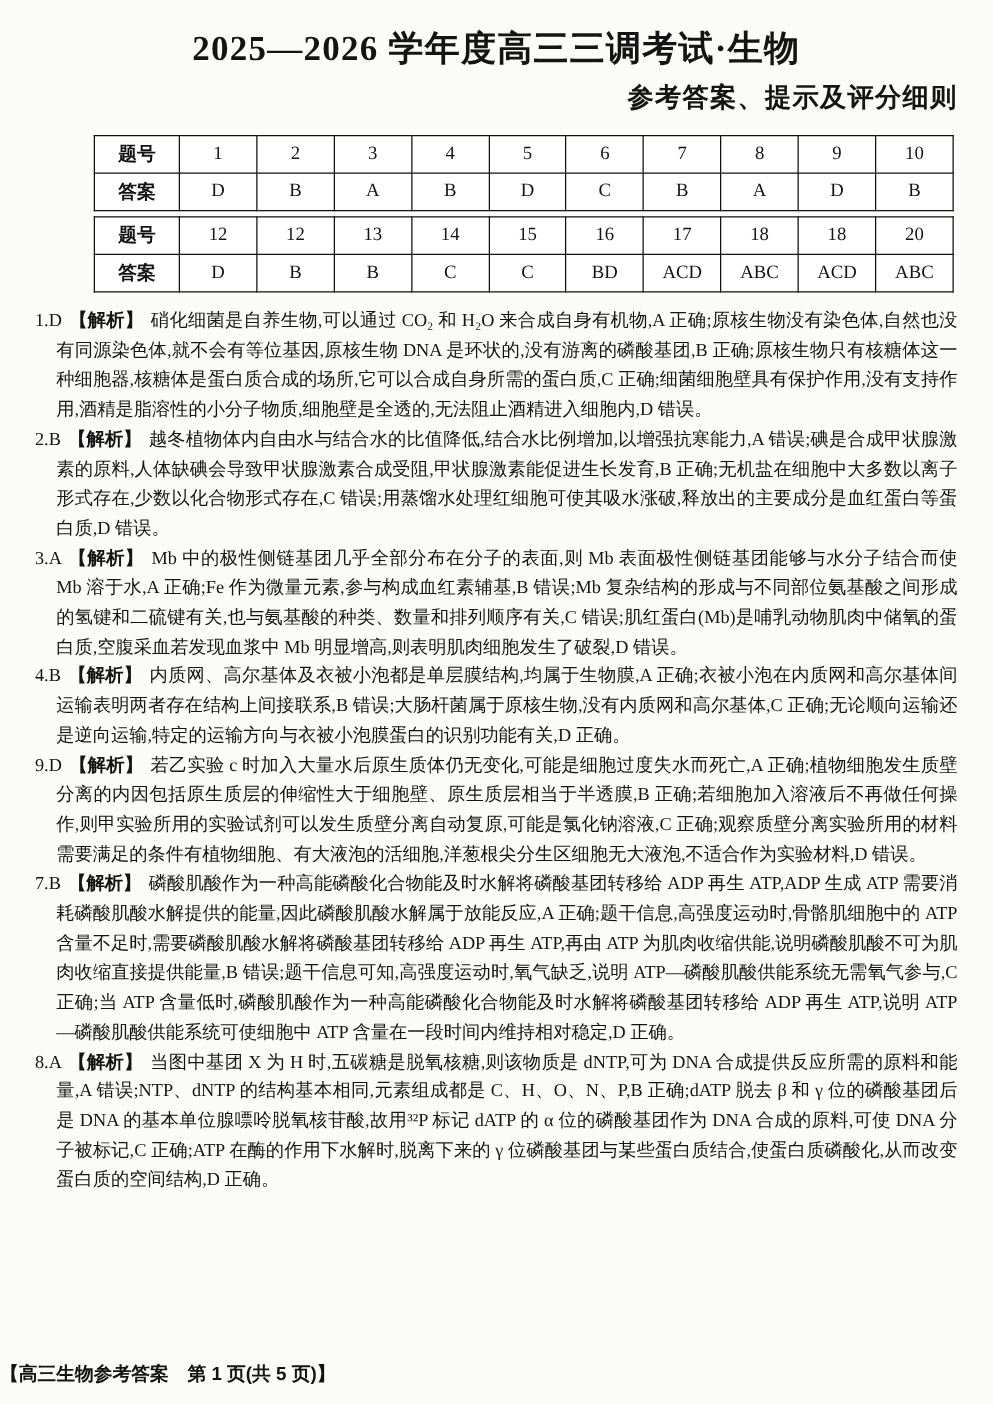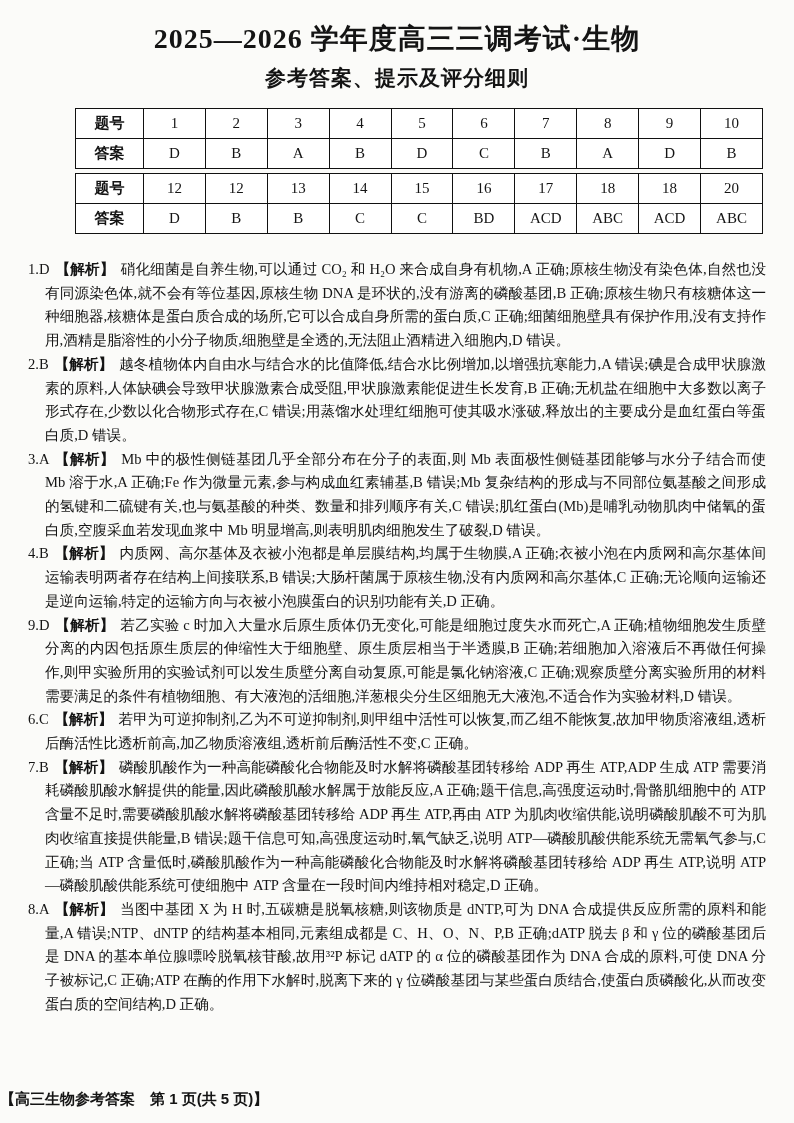--- a/index.html
+++ b/index.html
@@ -18,21 +18,21 @@
   }
   
   .title{
     text-align:center;
     font-size:28px;
     font-weight:bold;
     letter-spacing:1px;
     margin:4px 0 6px 0;
   }
   .subtitle{
-    text-align:center;
+    text-align:right;
     font-size:21px;
     font-weight:bold;
     letter-spacing:1px;
     margin:0 0 16px 0;
   }
   
   .answer-tables{
     width:688px;
     margin:0 auto 10px auto;
   }
@@ -52,21 +52,21 @@
     padding:0;
     background:#fff;
   }
   table.ans td.row-label{
     font-weight:bold;
     font-family:"Liberation Sans","DejaVu Sans",sans-serif;
   }
   table.ans col.label-col{ width:68px; }
   
   .explanations{
-    margin-top:24px;
+    margin-top:12px;
     font-size:14.6px;
     line-height:23.7px;
     text-align:justify;
   }
   .exp-item{
     padding-left:17px;
     text-indent:-17px;
     margin:0;
   }
   .exp-num{ font-weight:normal; }
@@ -186,21 +186,20 @@
     <p class="exp-item"><span class="exp-num">1.D</span><span> </span><span class="exp-label">【解析】</span><span> </span><span class="exp-text">硝化细菌是自养生物,可以通过 CO₂ 和 H₂O 来合成自身有机物,A 正确;原核生物没有染色体,自然也没有同源染色体,就不会有等位基因,原核生物 DNA 是环状的,没有游离的磷酸基团,B 正确;原核生物只有核糖体这一种细胞器,核糖体是蛋白质合成的场所,它可以合成自身所需的蛋白质,C 正确;细菌细胞壁具有保护作用,没有支持作用,酒精是脂溶性的小分子物质,细胞壁是全透的,无法阻止酒精进入细胞内,D 错误。</span></p>
 
     <p class="exp-item"><span class="exp-num">2.B</span><span> </span><span class="exp-label">【解析】</span><span> </span><span class="exp-text">越冬植物体内自由水与结合水的比值降低,结合水比例增加,以增强抗寒能力,A 错误;碘是合成甲状腺激素的原料,人体缺碘会导致甲状腺激素合成受阻,甲状腺激素能促进生长发育,B 正确;无机盐在细胞中大多数以离子形式存在,少数以化合物形式存在,C 错误;用蒸馏水处理红细胞可使其吸水涨破,释放出的主要成分是血红蛋白等蛋白质,D 错误。</span></p>
 
     <p class="exp-item"><span class="exp-num">3.A</span><span> </span><span class="exp-label">【解析】</span><span> </span><span class="exp-text">Mb 中的极性侧链基团几乎全部分布在分子的表面,则 Mb 表面极性侧链基团能够与水分子结合而使 Mb 溶于水,A 正确;Fe 作为微量元素,参与构成血红素辅基,B 错误;Mb 复杂结构的形成与不同部位氨基酸之间形成的氢键和二硫键有关,也与氨基酸的种类、数量和排列顺序有关,C 错误;肌红蛋白(Mb)是哺乳动物肌肉中储氧的蛋白质,空腹采血若发现血浆中 Mb 明显增高,则表明肌肉细胞发生了破裂,D 错误。</span></p>
 
     <p class="exp-item"><span class="exp-num">4.B</span><span> </span><span class="exp-label">【解析】</span><span> </span><span class="exp-text">内质网、高尔基体及衣被小泡都是单层膜结构,均属于生物膜,A 正确;衣被小泡在内质网和高尔基体间运输表明两者存在结构上间接联系,B 错误;大肠杆菌属于原核生物,没有内质网和高尔基体,C 正确;无论顺向运输还是逆向运输,特定的运输方向与衣被小泡膜蛋白的识别功能有关,D 正确。</span></p>
 
     <p class="exp-item"><span class="exp-num">9.D</span><span> </span><span class="exp-label">【解析】</span><span> </span><span class="exp-text">若乙实验 c 时加入大量水后原生质体仍无变化,可能是细胞过度失水而死亡,A 正确;植物细胞发生质壁分离的内因包括原生质层的伸缩性大于细胞壁、原生质层相当于半透膜,B 正确;若细胞加入溶液后不再做任何操作,则甲实验所用的实验试剂可以发生质壁分离自动复原,可能是氯化钠溶液,C 正确;观察质壁分离实验所用的材料需要满足的条件有植物细胞、有大液泡的活细胞,洋葱根尖分生区细胞无大液泡,不适合作为实验材料,D 错误。</span></p>
 
-    <p class="exp-item"><span class="exp-num">6.C</span><span> </span><span class="exp-label">【解析】</span><span> </span><span class="exp-text">若甲为可逆抑制剂,乙为不可逆抑制剂,则甲组中活性可以恢复,而乙组不能恢复,故加甲物质溶液组,透析后酶活性比透析前高,加乙物质溶液组,透析前后酶活性不变,C 正确。</span></p>
 
     <p class="exp-item"><span class="exp-num">7.B</span><span> </span><span class="exp-label">【解析】</span><span> </span><span class="exp-text">磷酸肌酸作为一种高能磷酸化合物能及时水解将磷酸基团转移给 ADP 再生 ATP,ADP 生成 ATP 需要消耗磷酸肌酸水解提供的能量,因此磷酸肌酸水解属于放能反应,A 正确;题干信息,高强度运动时,骨骼肌细胞中的 ATP 含量不足时,需要磷酸肌酸水解将磷酸基团转移给 ADP 再生 ATP,再由 ATP 为肌肉收缩供能,说明磷酸肌酸不可为肌肉收缩直接提供能量,B 错误;题干信息可知,高强度运动时,氧气缺乏,说明 ATP—磷酸肌酸供能系统无需氧气参与,C 正确;当 ATP 含量低时,磷酸肌酸作为一种高能磷酸化合物能及时水解将磷酸基团转移给 ADP 再生 ATP,说明 ATP—磷酸肌酸供能系统可使细胞中 ATP 含量在一段时间内维持相对稳定,D 正确。</span></p>
 
     <p class="exp-item"><span class="exp-num">8.A</span><span> </span><span class="exp-label">【解析】</span><span> </span><span class="exp-text">当图中基团 X 为 H 时,五碳糖是脱氧核糖,则该物质是 dNTP,可为 DNA 合成提供反应所需的原料和能量,A 错误;NTP、dNTP 的结构基本相同,元素组成都是 C、H、O、N、P,B 正确;dATP 脱去 β 和 γ 位的磷酸基团后是 DNA 的基本单位腺嘌呤脱氧核苷酸,故用³²P 标记 dATP 的 α 位的磷酸基团作为 DNA 合成的原料,可使 DNA 分子被标记,C 正确;ATP 在酶的作用下水解时,脱离下来的 γ 位磷酸基团与某些蛋白质结合,使蛋白质磷酸化,从而改变蛋白质的空间结构,D 正确。</span></p>
   </div>
 
   <div class="footer">【高三生物参考答案　第 1 页(共 5 页)】</div>
 
 </div>
 

